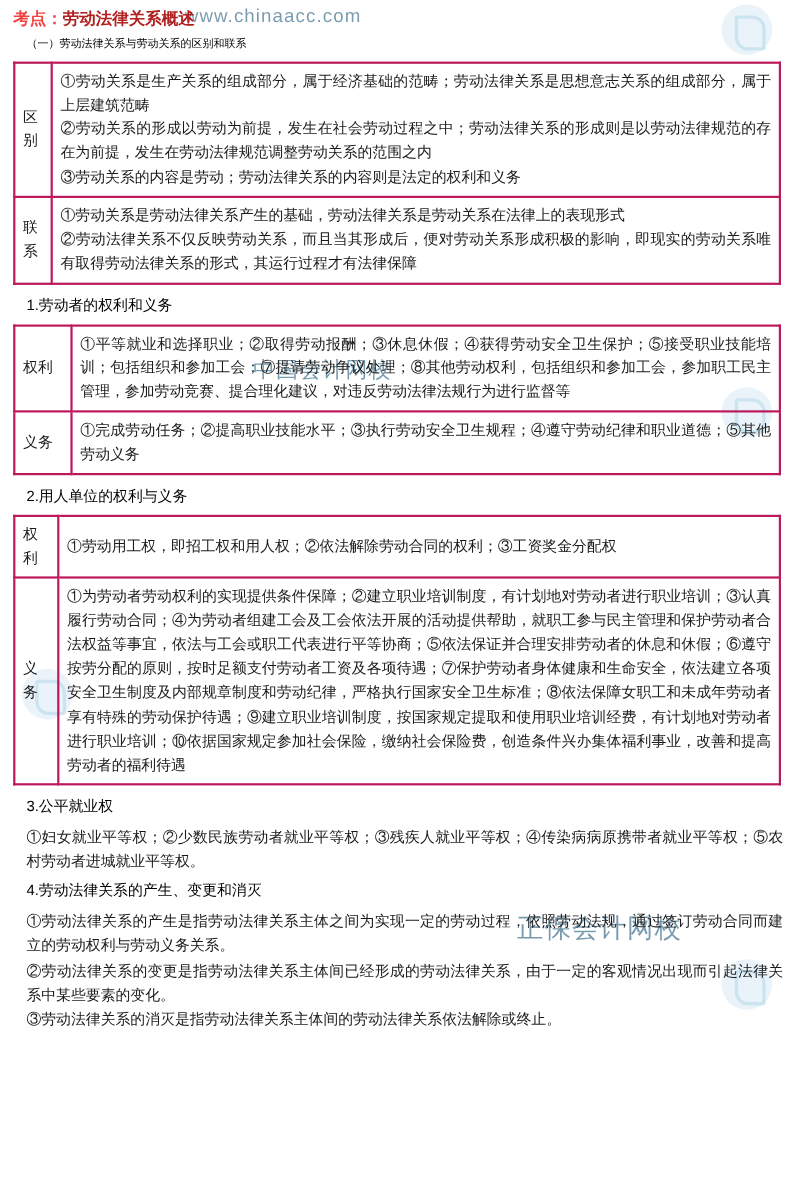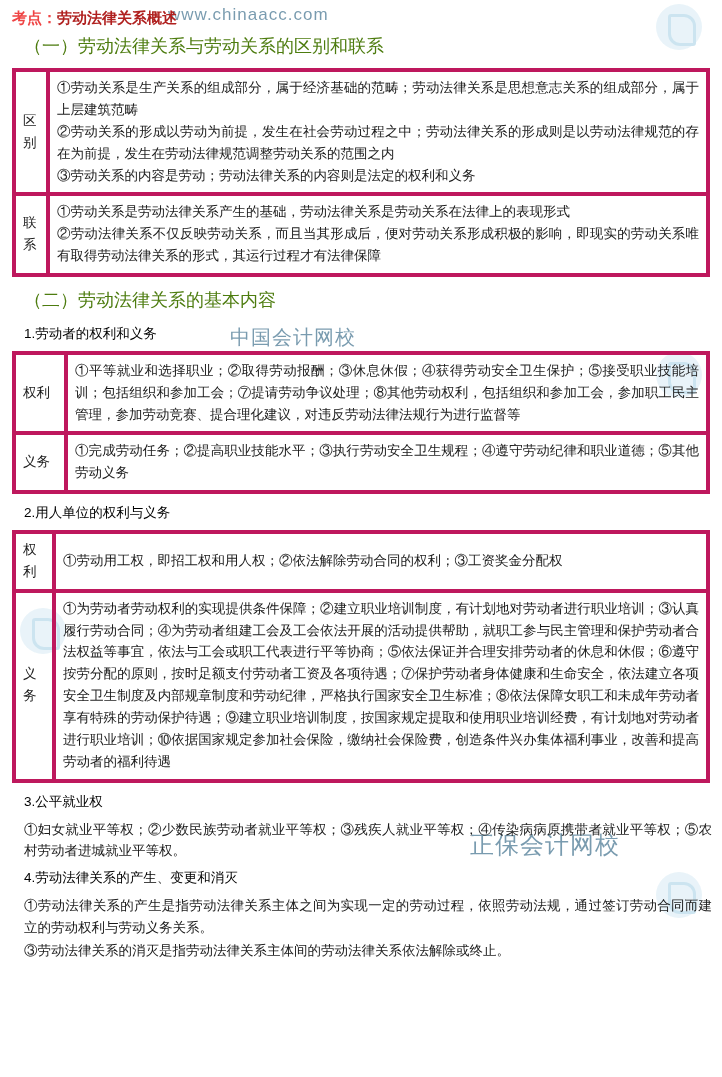--- a/index.html
+++ b/index.html
@@ -54,44 +54,44 @@
   .content { position: relative; z-index: 2; }
 
   .kaodian {
     font-weight: bold;
     color: #b0201f;
     font-size: 15px;
     margin: 0 0 4px 2px;
   }
   .kaodian .kd-label { color: #ef4444; }
   .sec-title {
-    font-size: 18px;
+    font-size: 10px;
     margin: 2px 0 7px 14px;
-    color: #4d7c0f;
+    color: #000000;
   }
   .sub-title {
     font-size: 13.5px;
     margin: 9px 0 6px 14px;
     color: #000000;
   }
   .para {
     margin: 1px 0 1px 14px;
     font-size: 13.5px;
     text-align: justify;
     line-height: 1.62;
   }
 
   table.box {
     border-collapse: collapse;
     width: 698px;
     margin: 4px 0 4px 2px;
     table-layout: fixed;
   }
   table.box td {
-    border: 4px solid #be185d;
+    border: 2px solid #be185d;
     padding: 5px 7px 6px 7px;
     vertical-align: middle;
     font-size: 13.5px;
     line-height: 1.62;
     text-align: justify;
   }
   td.lbl {
     width: 34px;
     text-align: center;
     padding: 4px 2px;
@@ -145,21 +145,20 @@
       <tr>
         <td class="lbl">联系</td>
         <td class="cell">
           <p>①劳动关系是劳动法律关系产生的基础，劳动法律关系是劳动关系在法律上的表现形式</p>
           <p>②劳动法律关系不仅反映劳动关系，而且当其形成后，便对劳动关系形成积极的影响，即现实的劳动关系唯有取得劳动法律关系的形式，其运行过程才有法律保障</p>
         </td>
       </tr>
     </tbody>
       </table>
 
-    <div class="sec-title" style="margin-top:10px;">（二）劳动法律关系的基本内容</div>
 
     <div class="sub-title">1.劳动者的权利和义务</div>
 
     <table class="box">
       <tbody>
           <tr>
         <td class="lbl-wide">权利</td>
         <td class="cell">
           <p>①平等就业和选择职业；②取得劳动报酬；③休息休假；④获得劳动安全卫生保护；⑤接受职业技能培训；包括组织和参加工会；⑦提请劳动争议处理；⑧其他劳动权利，包括组织和参加工会，参加职工民主管理，参加劳动竞赛、提合理化建议，对违反劳动法律法规行为进行监督等</p>
         </td>
@@ -190,16 +189,17 @@
         </td>
       </tr>
     </tbody>
       </table>
 
     <div class="sub-title">3.公平就业权</div>
     <div class="para">①妇女就业平等权；②少数民族劳动者就业平等权；③残疾人就业平等权；④传染病病原携带者就业平等权；⑤农村劳动者进城就业平等权。</div>
 
     <div class="sub-title" style="margin-top:6px;">4.劳动法律关系的产生、变更和消灭</div>
     <div class="para">①劳动法律关系的产生是指劳动法律关系主体之间为实现一定的劳动过程，依照劳动法规，通过签订劳动合同而建立的劳动权利与劳动义务关系。</div>
+    <div class="para">②劳动法律关系的变更是指劳动法律关系主体间已经形成的劳动法律关系，由于一定的客观情况出现而引起法律关系中某些要素的变化。</div>
     <div class="para">③劳动法律关系的消灭是指劳动法律关系主体间的劳动法律关系依法解除或终止。</div>
 
   </div>
 </div>
 
 </body></html>

